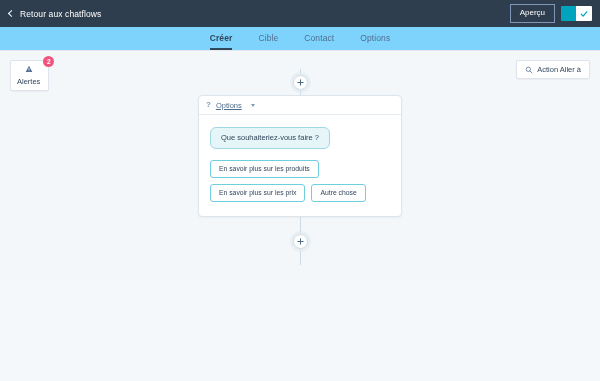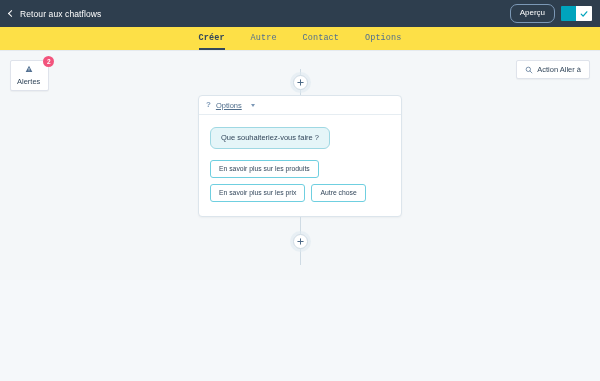--- a/index.html
+++ b/index.html
@@ -54,21 +54,21 @@
   }
 
   .topbar-right {
     display: flex;
     align-items: center;
     gap: 6px;
   }
 
   .preview-btn {
     border: 1px solid #7c98b6;
-    border-radius: 7px;
+    border-radius: 0;
     color: #ffffff;
     background: transparent;
     font-family: inherit;
     font-size: 8px;
     padding: 4px 9px 5px;
     line-height: 1;
     cursor: pointer;
   }
 
   .toggle {
@@ -88,27 +88,26 @@
     background: #ffffff;
     display: flex;
     align-items: center;
     justify-content: center;
   }
   .toggle-knob svg { display: block; }
 
   
   .tabbar {
     height: 24px;
-    background: #fde047;
+    background: #7dd3fc;
     display: flex;
     align-items: flex-end;
     justify-content: center;
     gap: 26px;
     border-bottom: 1px solid #e5eaef;
-    font-family: Liberation Mono, monospace;
   }
   .tab {
     font-size: 8.5px;
     color: #516f90;
     padding-bottom: 5px;
     border-bottom: 2px solid transparent;
     cursor: pointer;
     letter-spacing: .1px;
   }
   .tab.active {
@@ -331,21 +330,21 @@
           <svg width="8" height="8" viewBox="0 0 10 10">
             <path d="M1.5 5.2 L3.9 7.6 L8.5 2.3" fill="none" stroke="#00a4bd" stroke-width="1.6" stroke-linecap="round" stroke-linejoin="round"></path>
           </svg>
         </span>
       </div>
     </div>
   </div>
 
   <div class="tabbar">
     <div class="tab active">Créer</div>
-    <div class="tab">Autre</div>
+    <div class="tab">Cible</div>
     <div class="tab">Contact</div>
     <div class="tab">Options</div>
   </div>
 
   <div class="canvas">
 
     <div class="alerts-btn">
       <svg width="8" height="8" viewBox="0 0 12 12">
         <path d="M6 1.2 L11 10.4 L1 10.4 Z" fill="#516f90"></path>
         <rect x="5.45" y="4.4" width="1.1" height="3" fill="#ffffff"></rect>

